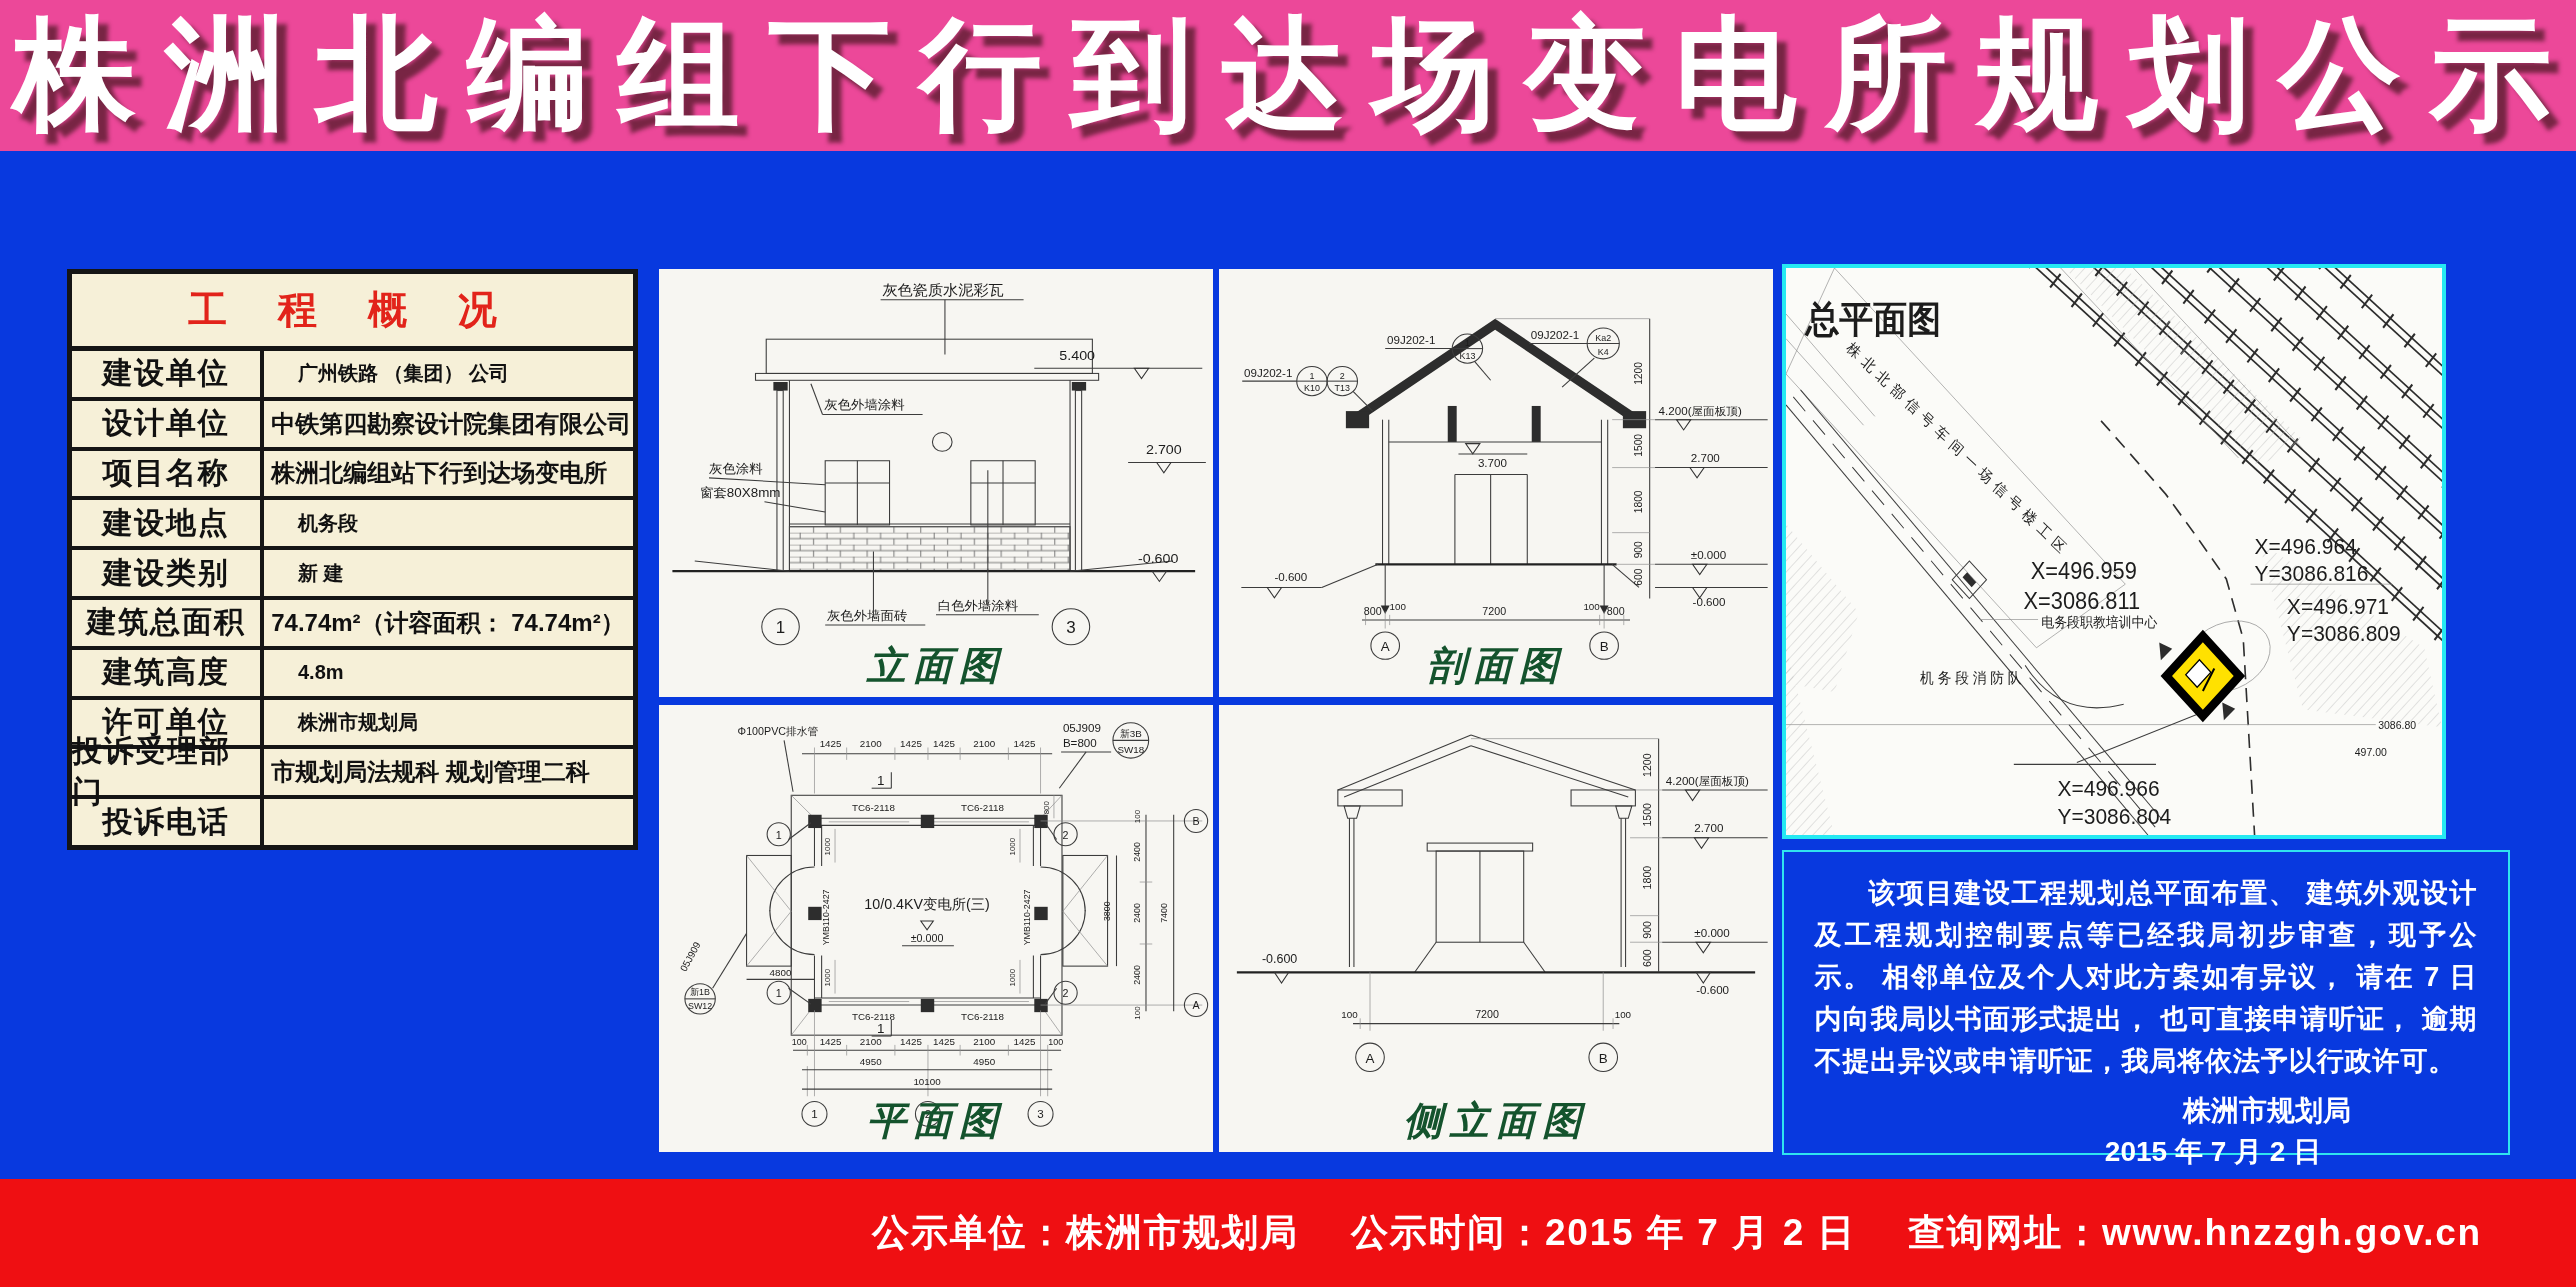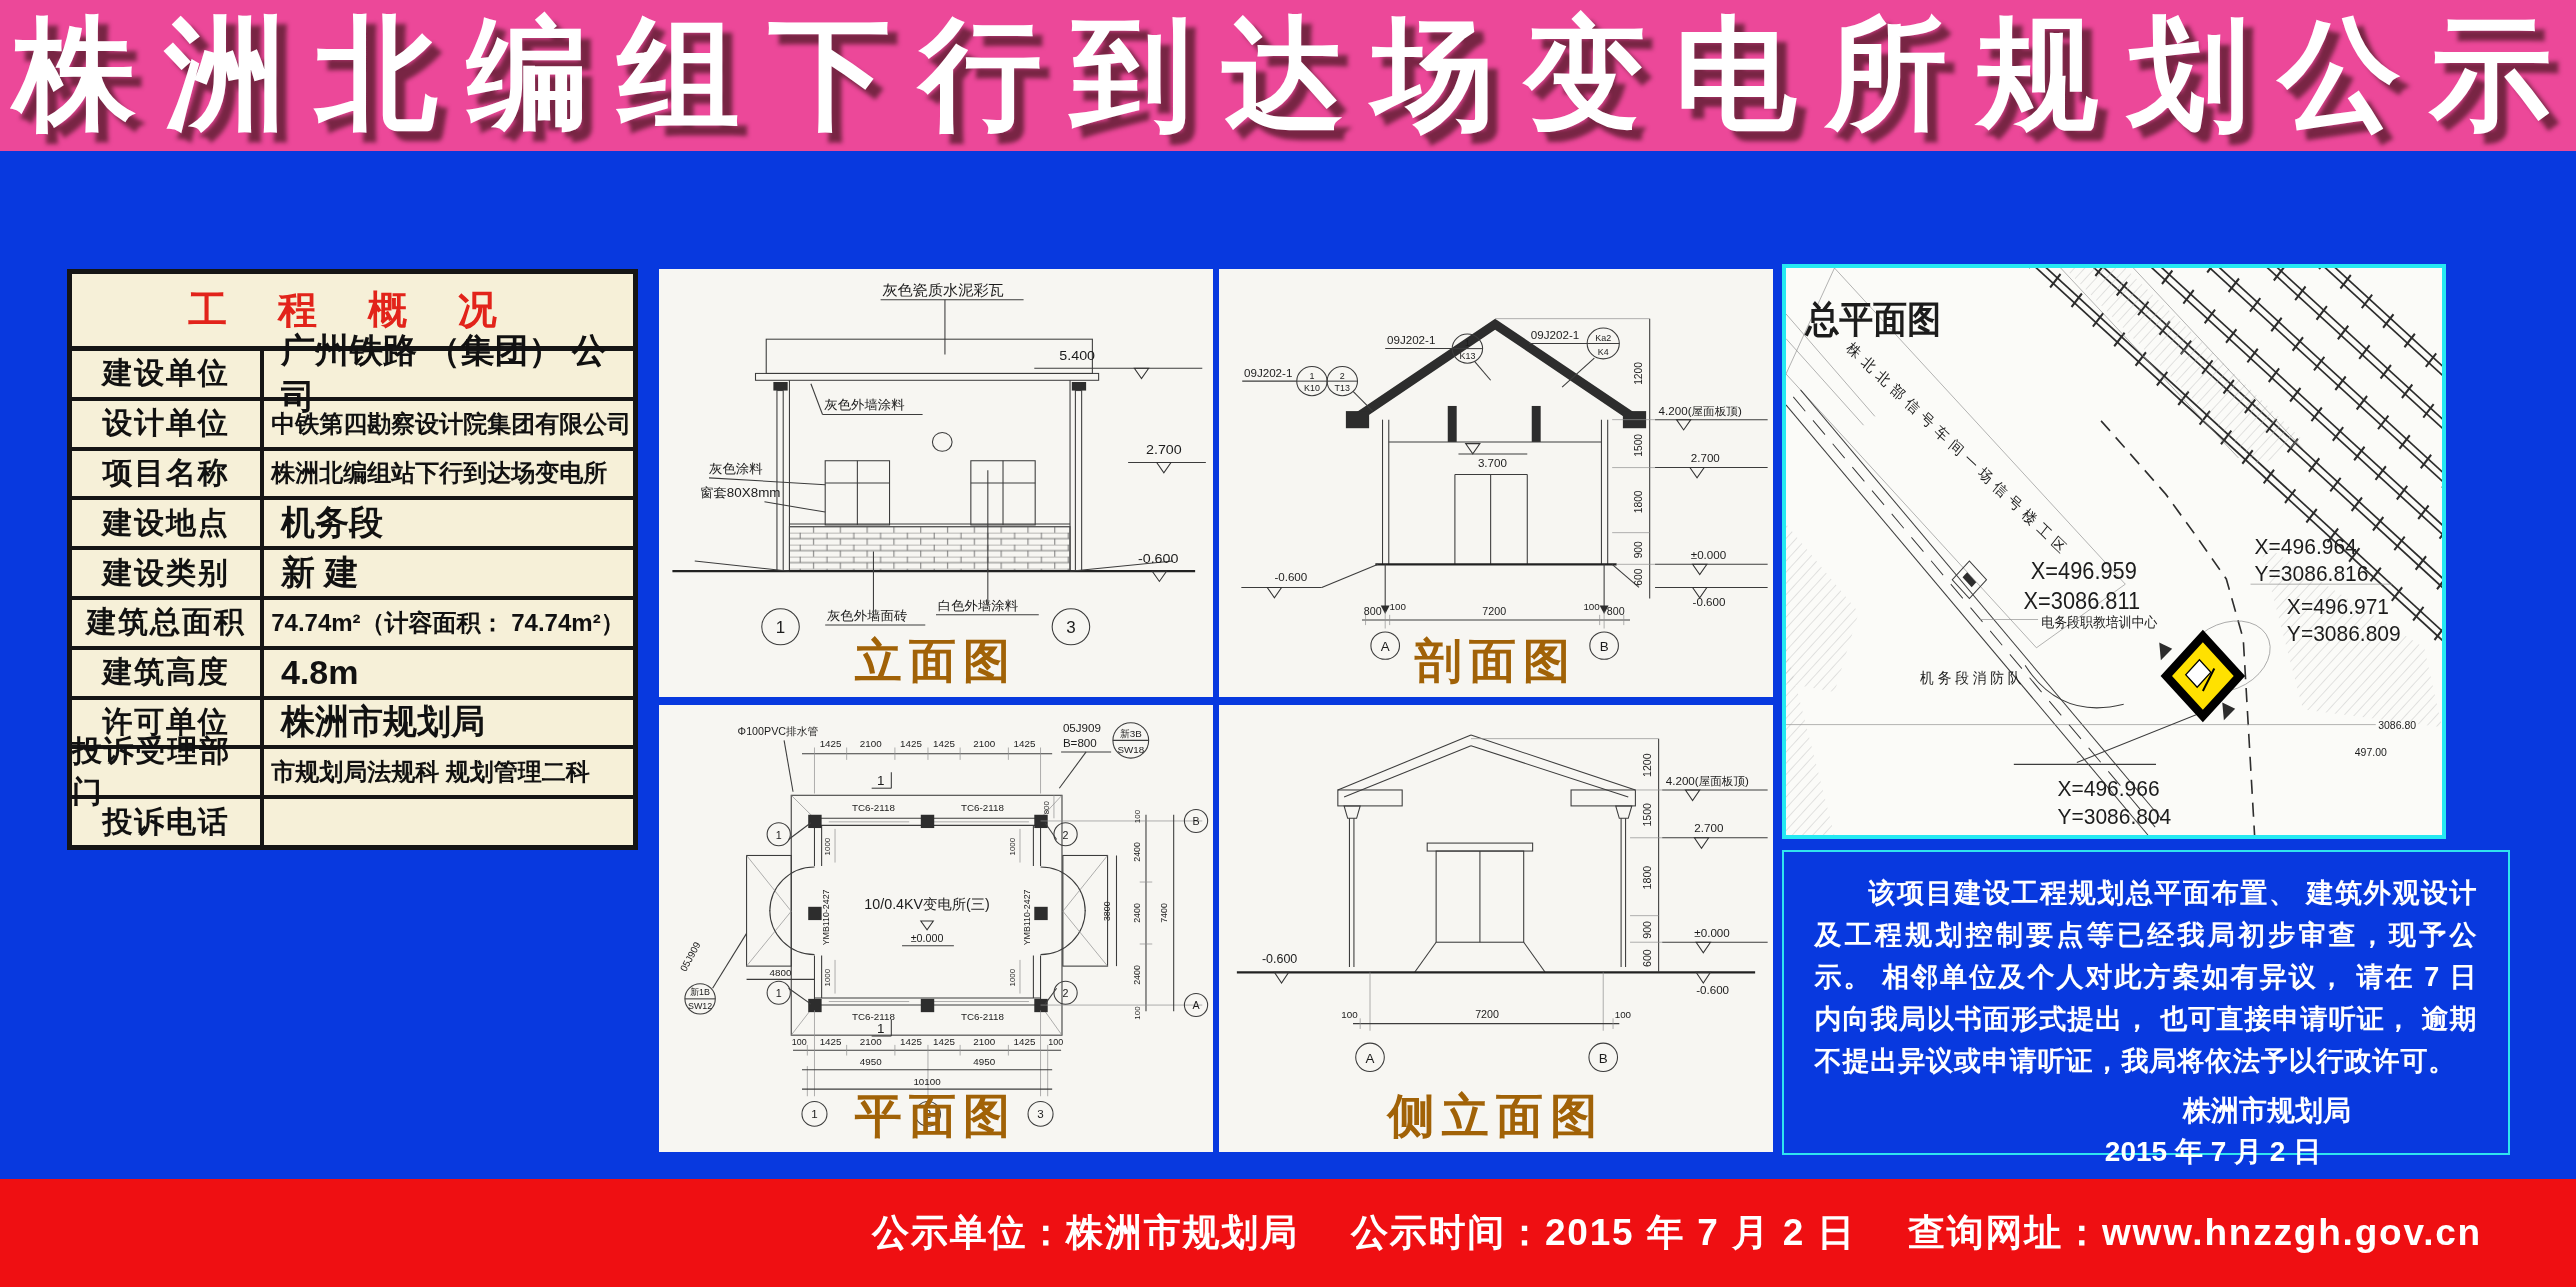--- a/index.html
+++ b/index.html
@@ -14,32 +14,32 @@
 
   
   #proj-table{position:absolute;left:67px;top:269px;width:571px;height:581px;background:#f6f0d8;
               border:5.4px solid #151515;box-sizing:border-box;display:flex;flex-direction:column;}
   .pt-title{flex:0 0 72px;border-bottom:5.4px solid #151515;display:flex;align-items:center;justify-content:center;
             color:#e2231a;font-size:39px;font-weight:bold;letter-spacing:20px;}
   .pt-row{flex:1;display:flex;border-bottom:4.5px solid #151515;min-height:0;}
   .pt-row:last-child{border-bottom:none;}
   .pt-label{flex:0 0 188px;border-right:4.5px solid #151515;display:flex;align-items:center;justify-content:center;
             font-weight:bold;font-size:30px;letter-spacing:1.8px;color:#111;}
-  .pt-value{flex:1;display:flex;align-items:center;padding-left:17px;font-weight:bold;font-size:34px;color:#111;}
+  .pt-value{flex:1;display:flex;align-items:center;padding-left:34px;font-weight:bold;font-size:20px;color:#111;}
   .pt-row.tight .pt-value{font-size:24px;padding-left:7.2px;letter-spacing:0;text-align:center;}
 
   
   .panel{position:absolute;background:#f7f6f2;}
   #p-elev{left:659px;top:269px;width:554px;height:428px;}
   #p-sect{left:1219px;top:269px;width:554px;height:428px;}
   #p-plan{left:659px;top:705px;width:554px;height:447px;}
   #p-side{left:1219px;top:705px;width:554px;height:447px;}
   .panel svg{position:absolute;left:0;top:0;width:100%;height:100%;}
-  .p-title{position:absolute;left:0;right:0;bottom:3.6px;text-align:center;font-size:47px;font-weight:bold;
-           color:#a16207;letter-spacing:7.2px;}
+  .p-title{position:absolute;left:0;right:0;bottom:3.6px;text-align:center;font-size:39px;font-weight:bold;
+           color:#14532d;letter-spacing:7.2px;font-style:italic;}
 
   
   #site-panel{position:absolute;left:1782px;top:264px;width:664px;height:575px;background:#fbfbf8;
               border:4.5px solid #25e9f2;box-sizing:border-box;}
   #site-panel svg{position:absolute;left:0;top:0;width:100%;height:100%;}
 
   
   #notice{position:absolute;left:1782px;top:850px;width:728px;height:305px;background:#0839df;
           border:2.7px solid #2fe4ef;box-sizing:border-box;padding:20px 30.5px 0 30.5px;}
   #notice p{margin:0;color:#fff;font-size:27px;line-height:1.56;font-weight:bold;text-indent:2em;

